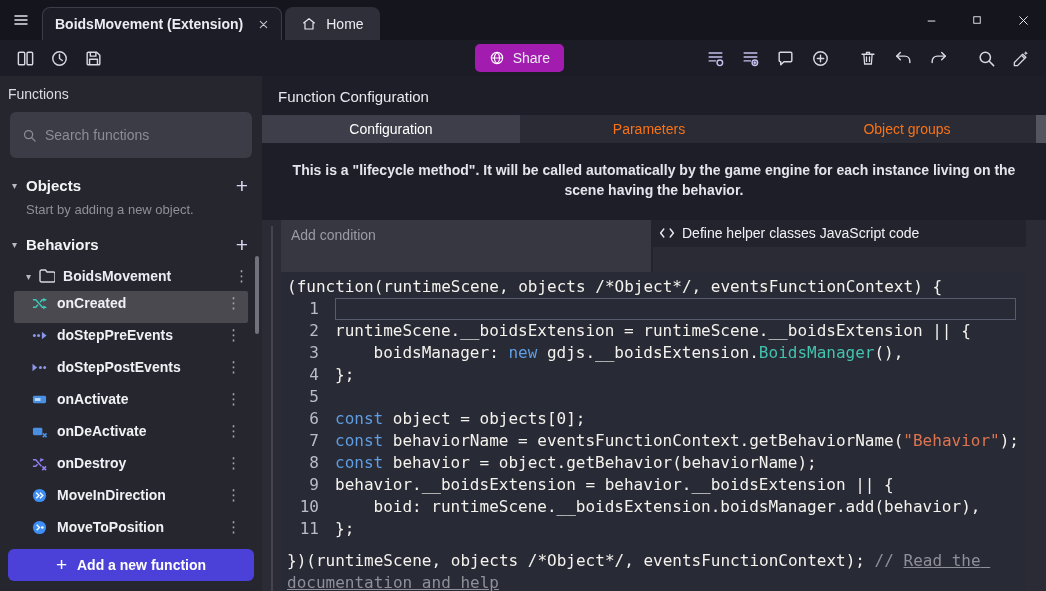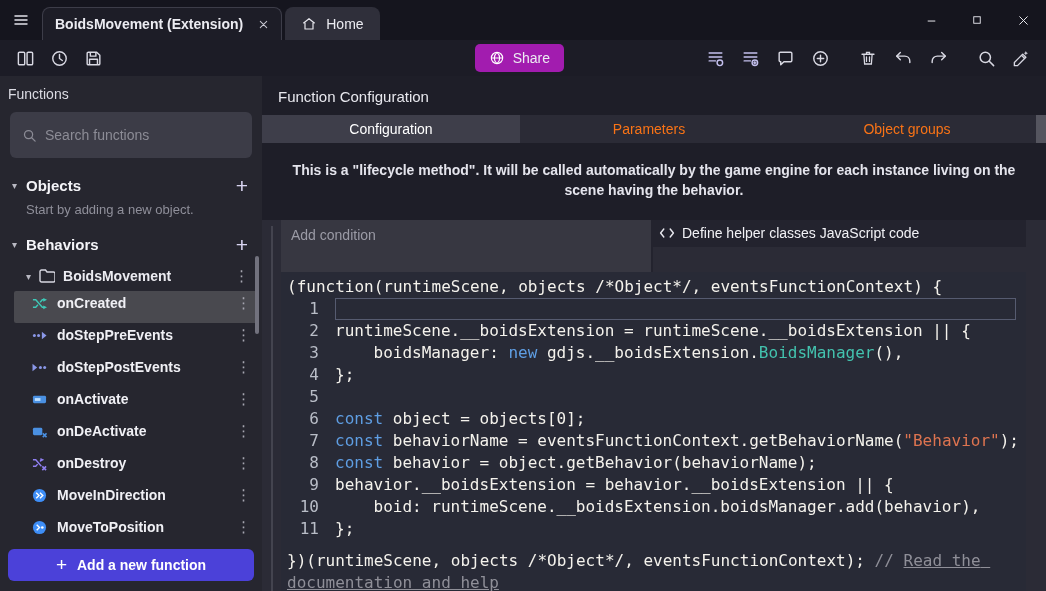--- a/index.html
+++ b/index.html
@@ -36,21 +36,21 @@
 .search-box input{background:transparent;border:none;outline:none;color:#ECECF2;font-size:14px;width:100%;font-family:inherit}
 .search-box input::placeholder{color:#8C8C96}
 .section-row{height:34px;display:flex;align-items:center;gap:9px;padding:0 14px 0 12px}
 .tri{color:#B8B8C2;font-size:10px}
 .section-label{font-weight:700;font-size:15px;color:#F4F4F8}
 .plus-btn{margin-left:auto;color:#D9D5F2;font-size:21px;line-height:1;cursor:pointer}
 .hint{color:#8F8F9A;font-size:13px;padding:0 12px 10px 26px}
 .folder-row{height:30px;display:flex;align-items:center;gap:8px;padding:0 14px 0 26px}
 .folder-label{font-weight:700}
 .kebab{margin-left:auto;color:#A6A6B0;font-size:15px;width:14px;text-align:center;cursor:pointer}
-.fn-item{height:32px;display:flex;align-items:center;gap:9px;padding:0 8px 8px 18px;margin:0 4px 0 14px;border-radius:2px;cursor:pointer}
+.fn-item{height:32px;display:flex;align-items:center;gap:9px;padding:0 8px 8px 18px;margin:0 14px 0 14px;border-radius:2px;cursor:pointer}
 .fn-item.selected{background:#49494F}
 .fn-icon{width:16px;display:flex}
 .fn-label{font-weight:600;font-size:14px;color:#F0F0F5}
 .add-fn-btn{margin:auto 8px 10px;height:32px;background:#4B41D9;border-radius:6px;display:flex;align-items:center;justify-content:center;gap:10px;font-weight:700;color:#fff;cursor:pointer;flex:none}
 .add-plus{font-size:19px;font-weight:400}
 .sb-scroll{position:absolute;right:3px;top:180px;width:4px;height:78px;background:#72727E;border-radius:2px}
 
 .main{flex:1;background:#1E1E28;display:flex;flex-direction:column;position:relative;overflow:hidden;min-width:0}
 .main-title{padding:12px 16px 8px;color:#E8E8EE;font-size:15px}
 .tabs{display:flex;margin-top:2px}

